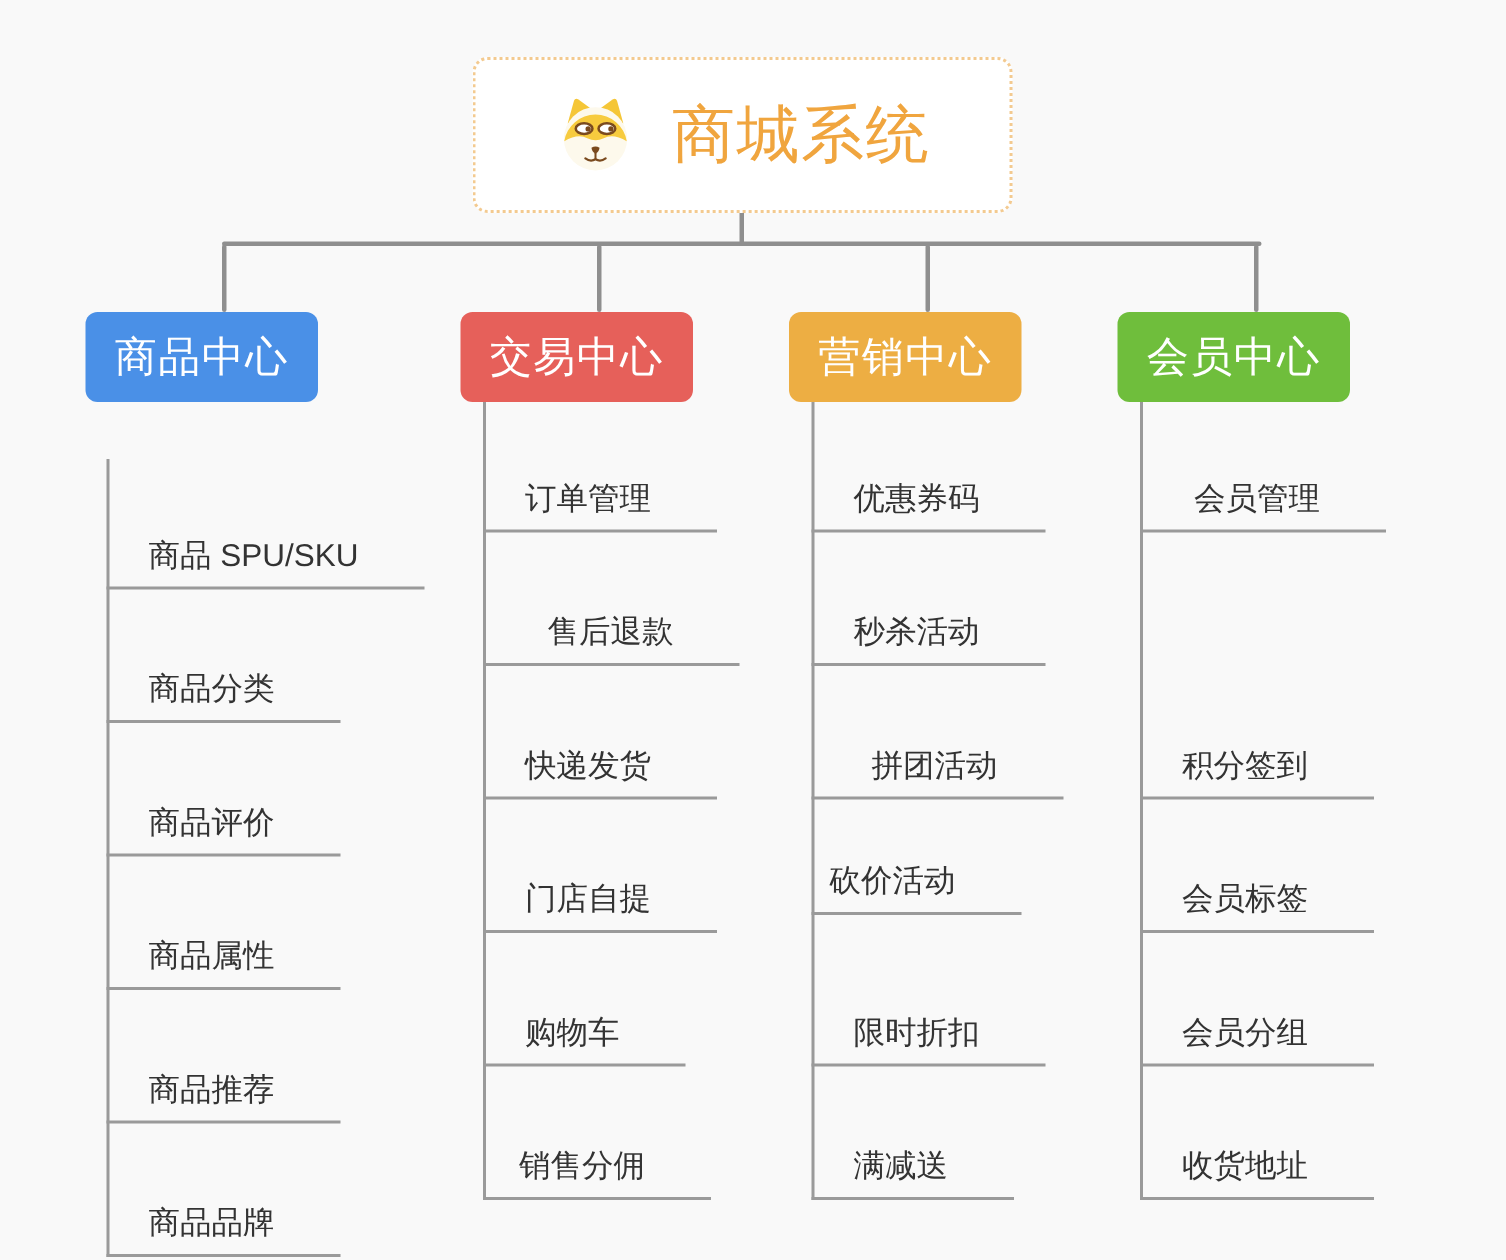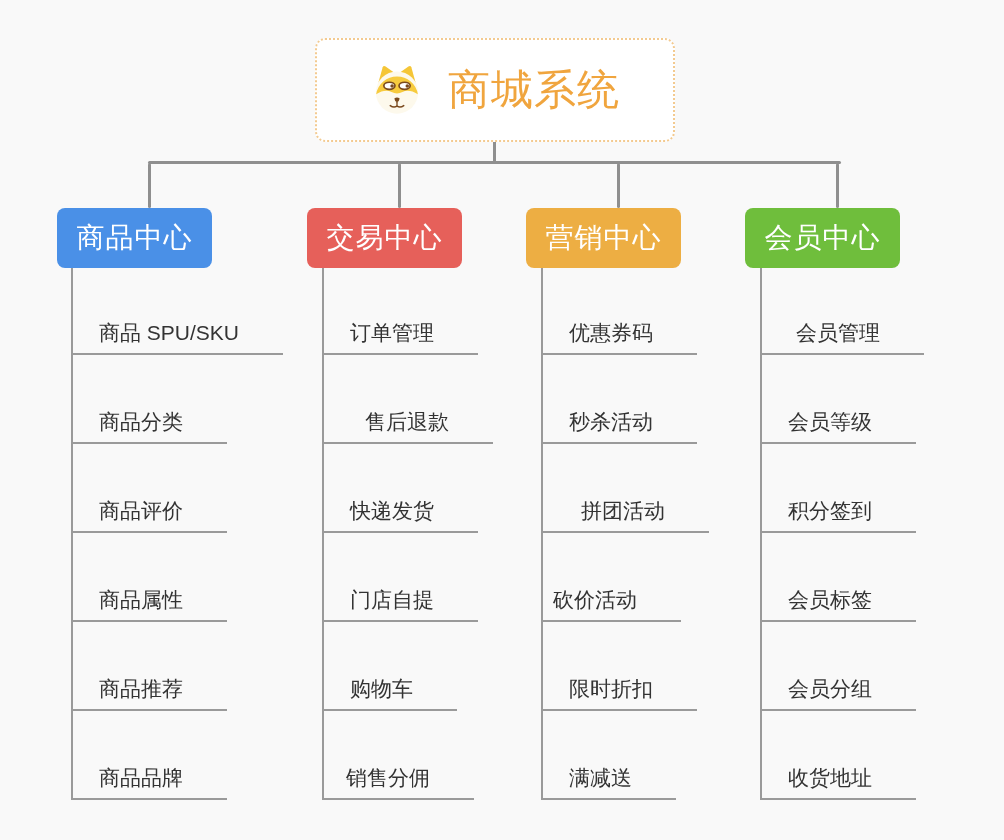--- a/index.html
+++ b/index.html
@@ -30,21 +30,21 @@
   .branch {
     position:absolute; top:208px; width:155px; height:60px;
     border-radius:8px; display:flex; align-items:center; justify-content:center;
     color:#FFFFFF; font-size:28px; letter-spacing:1px; cursor:default;
   }
   .branch-0 { left:57px; } .branch-1 { left:307px; }
   .branch-2 { left:526px; } .branch-3 { left:745px; }
 
   
   .col { position:absolute; top:268px; width:260px; height:532px; }
-  .col-0 { left:71px; } .col-1 { left:322px; }
+  .col-0 { left:71px;margin-top:38px; } .col-1 { left:322px; }
   .col-2 { left:541px; } .col-3 { left:760px; }
   .trunk { position:absolute; left:0; top:0; width:2px; height:532px; background:#9A9A9A; }
   .leaf {
     position:absolute; left:0; width:max-content;
     padding:0 44px 5px 28px; border-bottom:2px solid #9A9A9A;
     font-size:21px; line-height:31px; color:#333333; white-space:nowrap;
   }
 </style>
 </head>
 <body>
@@ -104,27 +104,26 @@
       <div class="leaf" style="top: 227px;">快递发货</div>
       <div class="leaf" style="top: 316px;">门店自提</div>
       <div class="leaf" style="top: 405px;">购物车</div>
       <div class="leaf" style="top: 494px; padding-left: 24px;">销售分佣</div>
     </div>
   <div class="col col-2">
     <div class="trunk"></div>
   <div class="leaf" style="top: 49px;">优惠券码</div>
       <div class="leaf" style="top: 138px;">秒杀活动</div>
       <div class="leaf" style="top: 227px; padding-left: 40px;">拼团活动</div>
-      <div class="leaf" style="top: 316px; padding-left: 12px;">砍价活动</div>
+      <div class="leaf" style="top: 304px; padding-left: 12px;">砍价活动</div>
       <div class="leaf" style="top: 405px;">限时折扣</div>
       <div class="leaf" style="top: 494px;">满减送</div>
     </div>
   <div class="col col-3">
     <div class="trunk"></div>
   <div class="leaf" style="top: 49px; padding-left: 36px;">会员管理</div>
-      <div class="leaf" style="top: 138px;">会员等级</div>
       <div class="leaf" style="top: 227px; text-align: center;">积分签到</div>
       <div class="leaf" style="top: 316px;">会员标签</div>
       <div class="leaf" style="top: 405px;">会员分组</div>
       <div class="leaf" style="top: 494px;">收货地址</div>
     </div>
 
 </div>
 
 </body></html>

